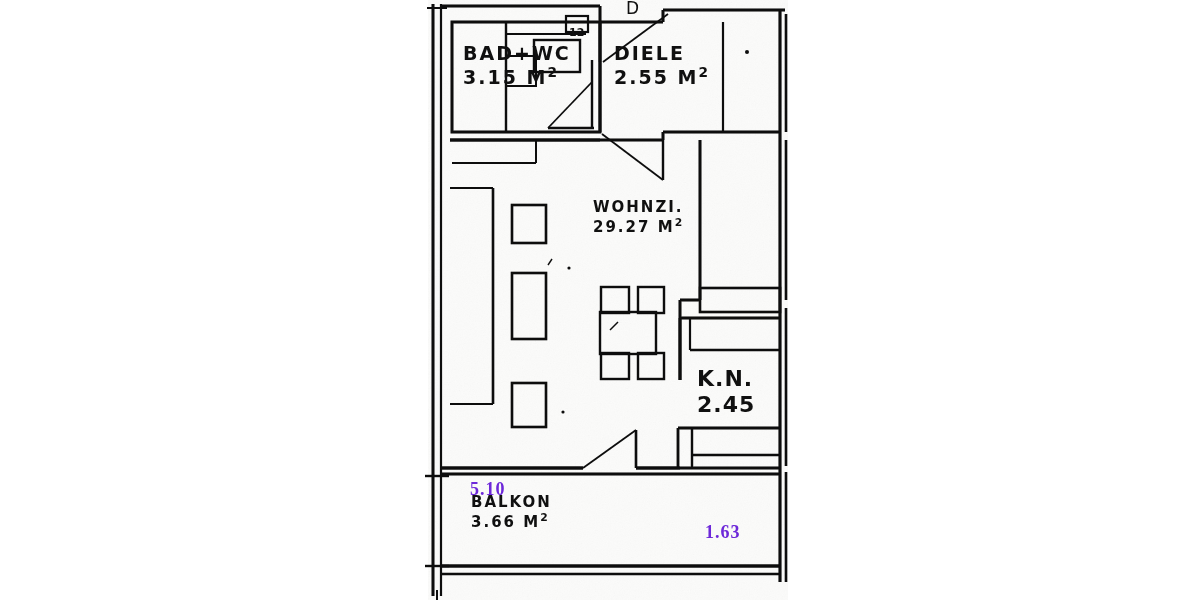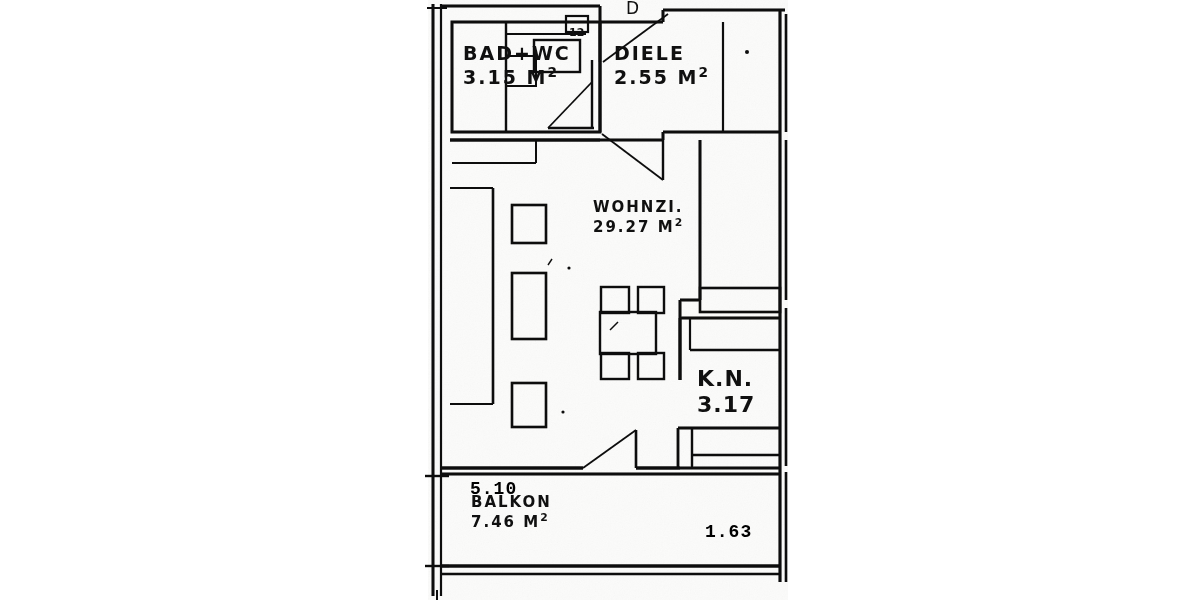--- a/index.html
+++ b/index.html
@@ -41,22 +41,22 @@
   .room-label .ln {
     display: block;
   }
   .room-label .sup {
     font-size: 0.72em;
     vertical-align: super;
     letter-spacing: 0px;
   }
   .dim-label {
     position: absolute;
-    color: #000000;
-    font-family: Liberation Mono, monospace;
+    color: #6d28d9;
+    font-family: Liberation Serif, serif;
     font-weight: 700;
     letter-spacing: 1px;
     white-space: nowrap;
   }
   .tag-label {
     position: absolute;
     color: #101010;
     font-family: "DejaVu Sans", sans-serif;
     font-weight: 700;
     white-space: nowrap;
@@ -238,26 +238,26 @@
     <span class="ln"><span>2.55</span>&nbsp;<span>M</span><span class="sup">2</span></span>
   </div>
 
   <div class="room-label lbl-wohn">
     <span class="ln">WOHNZI.</span>
     <span class="ln"><span>29.27</span>&nbsp;<span>M</span><span class="sup">2</span></span>
   </div>
 
   <div class="room-label lbl-kn">
     <span class="ln">K.N.</span>
-    <span class="ln">3.17</span>
+    <span class="ln">2.45</span>
   </div>
 
   <div class="room-label lbl-balkon">
     <span class="ln">BALKON</span>
-    <span class="ln"><span>7.46</span>&nbsp;<span>M</span><span class="sup">2</span></span>
+    <span class="ln"><span>3.66</span>&nbsp;<span>M</span><span class="sup">2</span></span>
   </div>
 
   <div class="dim-label dim-510">5.10</div>
 
   <div class="dim-label dim-163">1.63</div>
 
   <div class="tag-label tag-d">D</div>
 
   <div class="tag-label tag-12">12</div>
 

